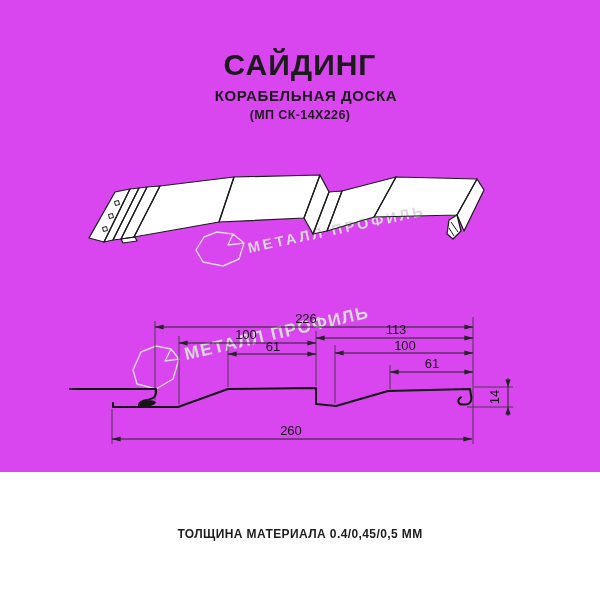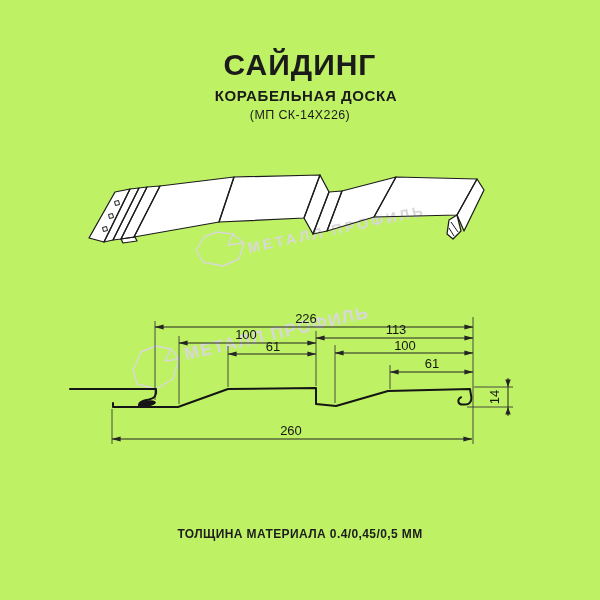--- a/index.html
+++ b/index.html
@@ -1,22 +1,22 @@
 <!DOCTYPE html>
 <html><head>
 <meta charset="utf-8">
 <style>
   html,body{margin:0;padding:0;}
   body{width:600px;height:600px;background:#ffffff;overflow:hidden;
        font-family:"Liberation Sans","DejaVu Sans",sans-serif;}
-  .page{position:relative;width:600px;height:600px;background:#bef264;}
+  .page{position:relative;width:600px;height:472px;background:#d946ef;}
   .hdr{position:absolute;left:0;top:48px;width:600px;text-align:center;color:#1b1b1b;}
   .hdr .title{font-size:30px;font-weight:800;letter-spacing:1px;line-height:34px;}
   .hdr .subtitle{margin-top:5px;font-size:15px;font-weight:700;letter-spacing:.6px;line-height:18px;padding-left:12px;}
-  .hdr .model{margin-top:3px;font-size:12.5px;font-weight:400;letter-spacing:.4px;line-height:15px;}
+  .hdr .model{margin-top:3px;font-size:12.5px;font-weight:700;letter-spacing:.4px;line-height:15px;}
   .ftr{position:absolute;left:0;top:527px;width:600px;text-align:center;
        font-size:12px;font-weight:600;letter-spacing:.4px;color:#1d1d1d;}
   svg{position:absolute;left:0;top:0;}
   .face{fill:#ffffff;stroke:none;}
   .ln{fill:none;stroke:#1c1c1c;stroke-width:1.25;stroke-linejoin:round;stroke-linecap:round;}
   .lnthin{fill:none;stroke:#1c1c1c;stroke-width:1;stroke-linejoin:round;}
   .wm{stroke:#d8d8d8;fill:none;stroke-width:1.4;stroke-linejoin:round;}
   .wmtext{fill:#d8d8d8;font-weight:700;}
   .metal{fill:none;stroke:#151515;stroke-width:2;stroke-linejoin:round;stroke-linecap:round;}
   .ext{fill:none;stroke:#3a3a3a;stroke-width:.9;}

